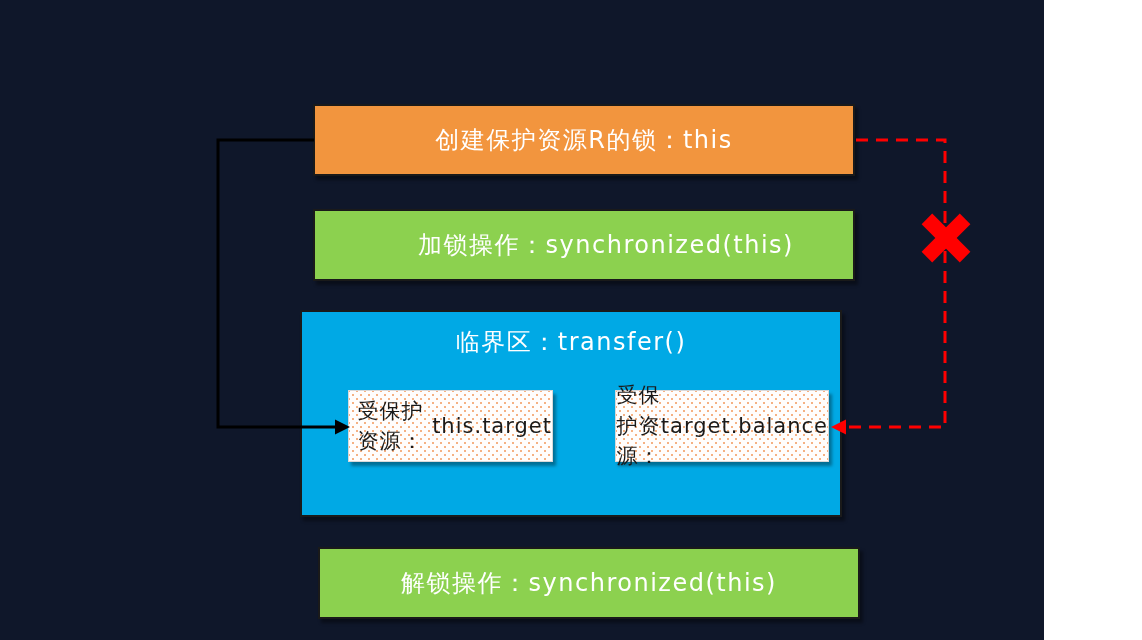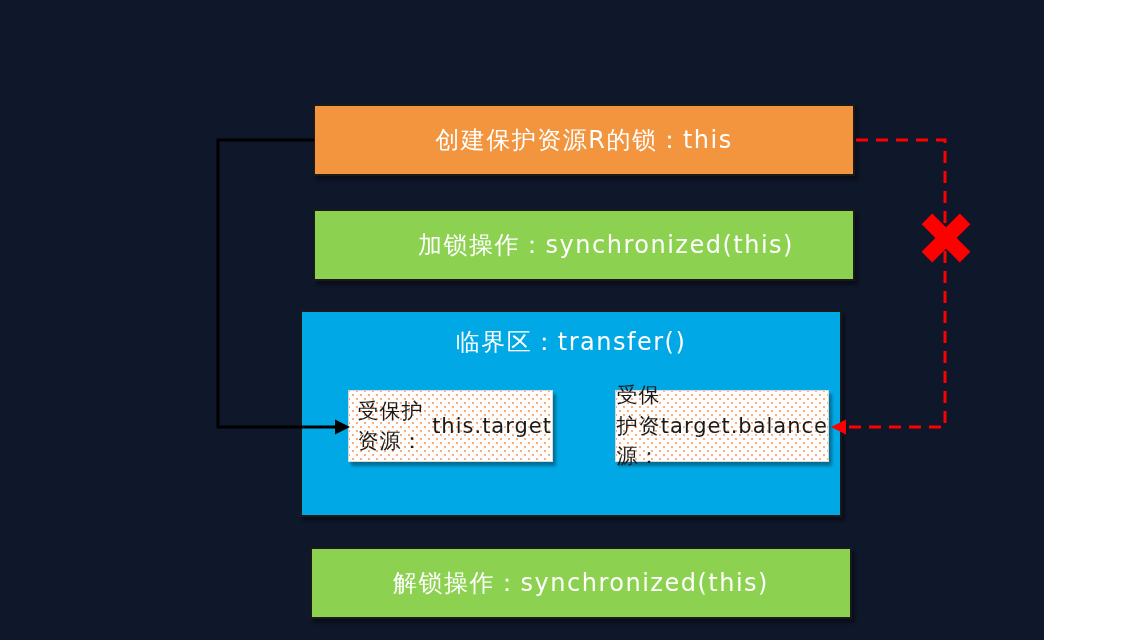--- a/index.html
+++ b/index.html
@@ -43,21 +43,21 @@
     background: #00a9e5;
     align-items: flex-start;
   }
   .blue-title {
     margin-top: 14px;
     display: block;
     width: 100%;
     text-align: center;
   }
   .box-green-2 {
-    left: 310px; top: 547px; width: 542px; height: 72px;
+    left: 318px; top: 547px; width: 542px; height: 72px;
     background: #8cd14f;
   }
   .resource-box {
     position: absolute;
     box-sizing: border-box;
     border: 1px solid #d8d8d8;
     box-shadow: 3px 4px 3px rgba(0,0,0,0.35);
     background-color: #fffdfc;
     background-image:
       radial-gradient(circle, #f5b183 1px, transparent 1.3px),

